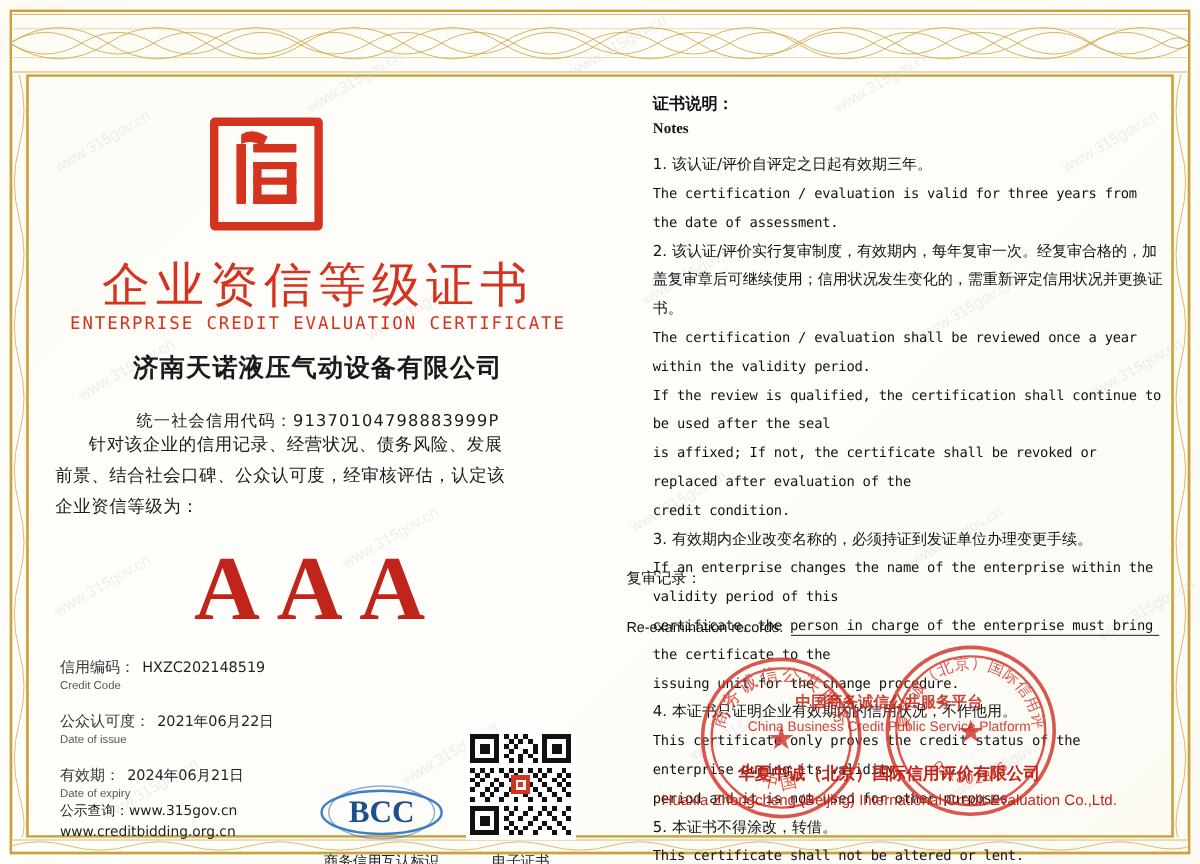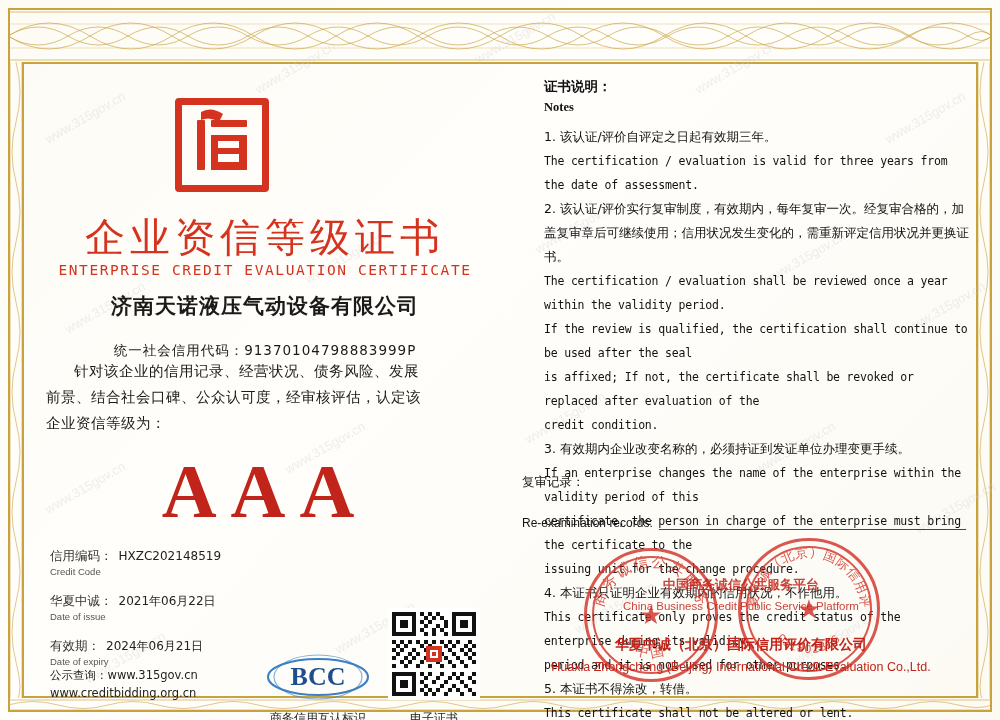--- a/index.html
+++ b/index.html
@@ -332,21 +332,21 @@
       <div class="meta">
         <div class="row">
           <div class="inline">
             <span class="k-cn">信用编码：</span>
             <span class="val">HXZC202148519</span>
           </div>
           <div class="k-en">Credit Code</div>
         </div>
         <div class="row">
           <div class="inline">
-            <span class="k-cn">华夏中诚：</span>
+            <span class="k-cn">公众认可度：</span>
             <span class="val">2021年06月22日</span>
           </div>
           <div class="k-en">Date of issue</div>
         </div>
         <div class="row">
           <div class="inline">
             <span class="k-cn">有效期：</span>
             <span class="val">2024年06月21日</span>
           </div>
           <div class="k-en">Date of expiry</div>

